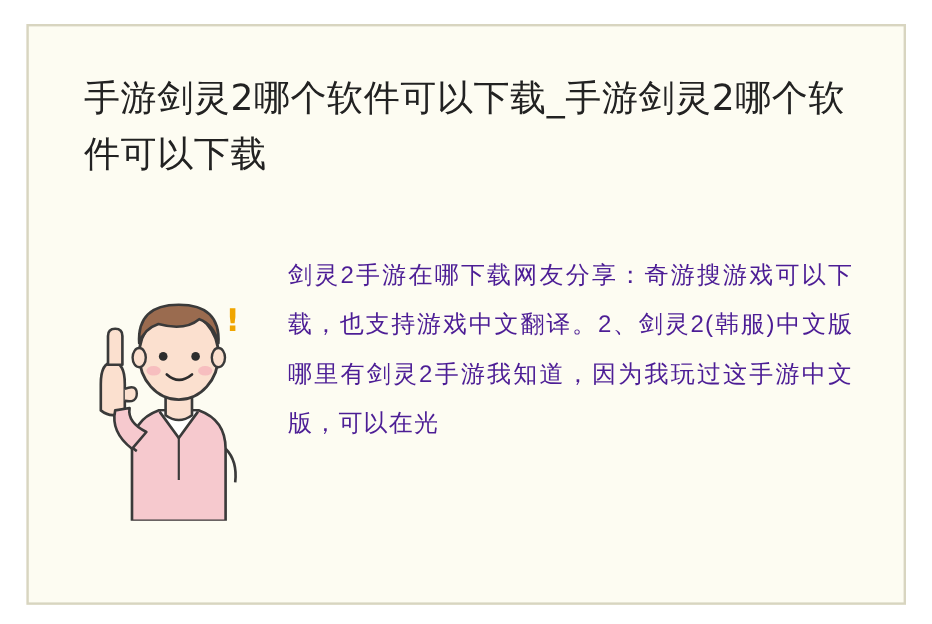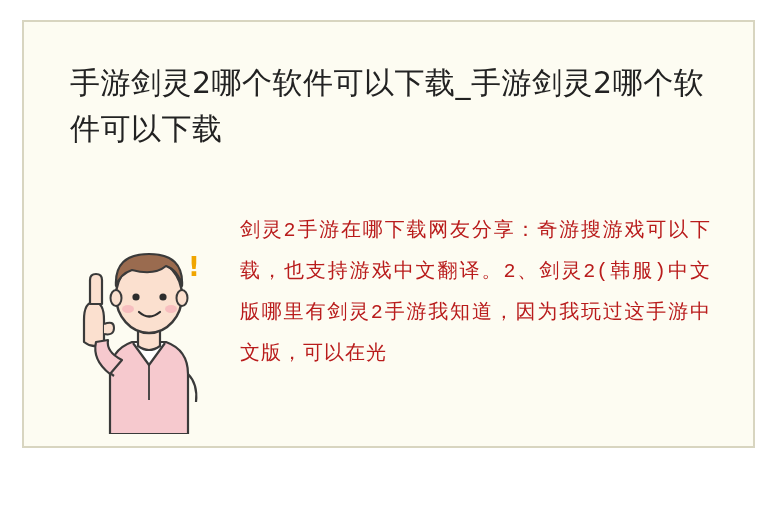--- a/index.html
+++ b/index.html
@@ -11,21 +11,21 @@
     height: 520px;
     background: #ffffff;
     font-family: "DejaVu Sans", "Liberation Sans", sans-serif;
     overflow: hidden;
   }
   .card {
     position: absolute;
     left: 22px;
     top: 20px;
     width: 733px;
-    height: 428px;
+    height: 484px;
     background: #fdfcf2;
     border: 2px solid #d8d5c0;
     box-sizing: border-box;
   }
   .inner {
     position: absolute;
     left: 14px;
     top: 12px;
     right: 14px;
     bottom: 12px;
@@ -51,24 +51,24 @@
   .figure {
     width: 150px;
     flex: 0 0 150px;
     height: 210px;
     position: relative;
     margin-top: 14px;
   }
   .paragraph {
     flex: 1 1 auto;
     padding-left: 20px;
-    font-family: Liberation Mono, monospace;
+    font-family: Liberation Sans, sans-serif;
     font-size: 20px;
     line-height: 41px;
-    color: #b91c1c;
+    color: #4c1d95;
     letter-spacing: 1px;
     text-align: justify;
   }
   
   svg.person { display: block; }
 </style>
 </head>
 <body>
 
 <div class="card">

